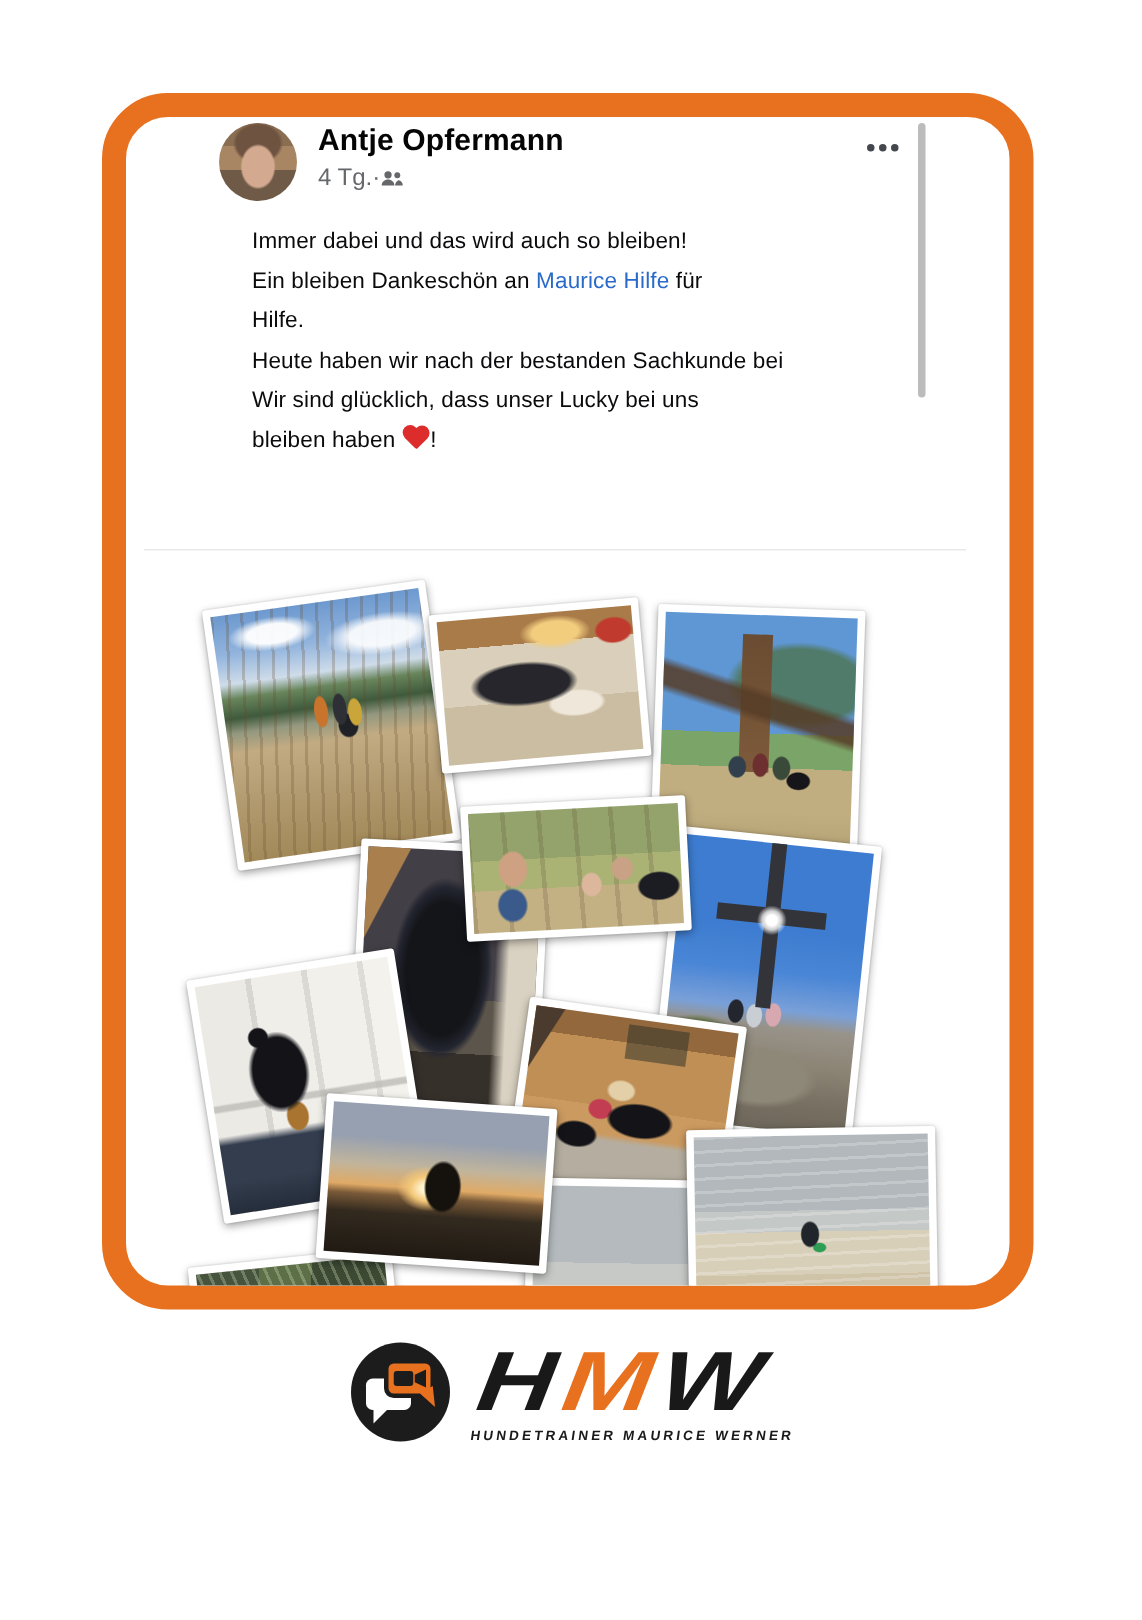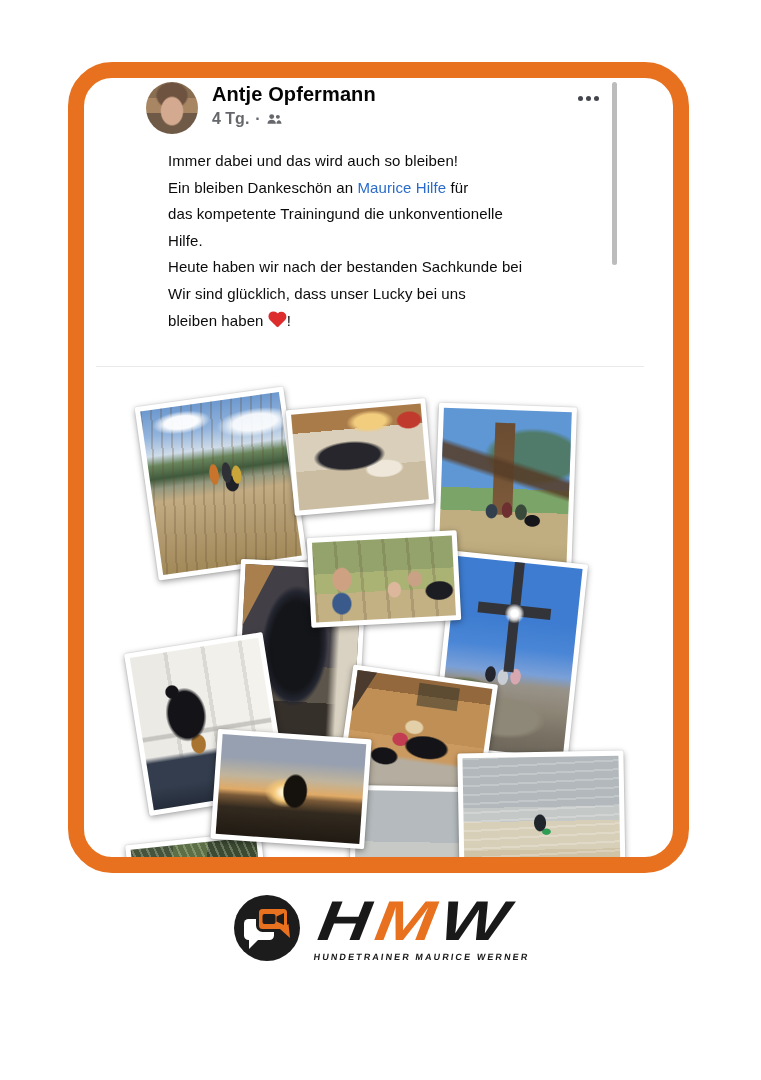--- a/index.html
+++ b/index.html
@@ -23,21 +23,21 @@
       radial-gradient(18px 23px at 50% 56%, #d3a98f 0 58%, rgba(211,169,143,0) 66%),
       radial-gradient(24px 20px at 50% 26%, #6e5340 0 60%, rgba(110,83,64,0) 70%),
       linear-gradient(180deg, #8a6e51 0 30%, #a98663 30% 60%, #6e5a46 60% 100%);
     overflow:hidden;
   }
   .author {
     position:absolute; left:128px; top:5px; font-size:20px; font-weight:bold;
     color:#050505; letter-spacing:.1px; cursor:pointer;
   }
   .meta { position:absolute; left:128px; top:32px; display:flex; align-items:center;
-    gap:6px; font-size:16px; color:#65676b;font-weight:bold; }
+    gap:0; font-size:16px; color:#65676b; }
   .dots { position:absolute; left:490px; top:14px; display:flex; gap:3px; cursor:pointer; padding:4px;}
   .dots i { width:5px; height:5px; border-radius:50%; background:#44474d; }
   .scrollbar {
     position:absolute; left:528px; top:4px; width:5px; height:183px;
     background:#bcbcbc; border-radius:3px;
   }
 
   
   .body-text {
     position:absolute; left:84px; top:70px; width:486px;
@@ -205,21 +205,20 @@
     <div class="dots">
         <i></i>
         <i></i>
         <i></i>
       </div>
     <div class="scrollbar"></div>
 
     <div class="body-text">
       <div class="ln">Immer dabei und das wird auch so bleiben!</div>
       <div class="ln"><span>Ein bleiben Dankeschön an </span><span class="link">Maurice Hilfe</span><span> für</span></div>
-      <div class="ln">das kompetente Trainingund die unkonventionelle</div>
       <div class="ln">Hilfe.</div>
       <div class="ln">Heute haben wir nach der bestanden Sachkunde bei</div>
       <div class="ln">Wir sind glücklich, dass unser Lucky bei uns</div>
       <div class="ln"><span>bleiben haben </span><span class="heart"></span><span>!</span></div>
     </div>
 
     <div class="divider"></div>
 
     <div class="photo p-dock" title="Family group standing on a wooden lake jetty under a cloudy blue sky">
         <div class="scene"></div>

